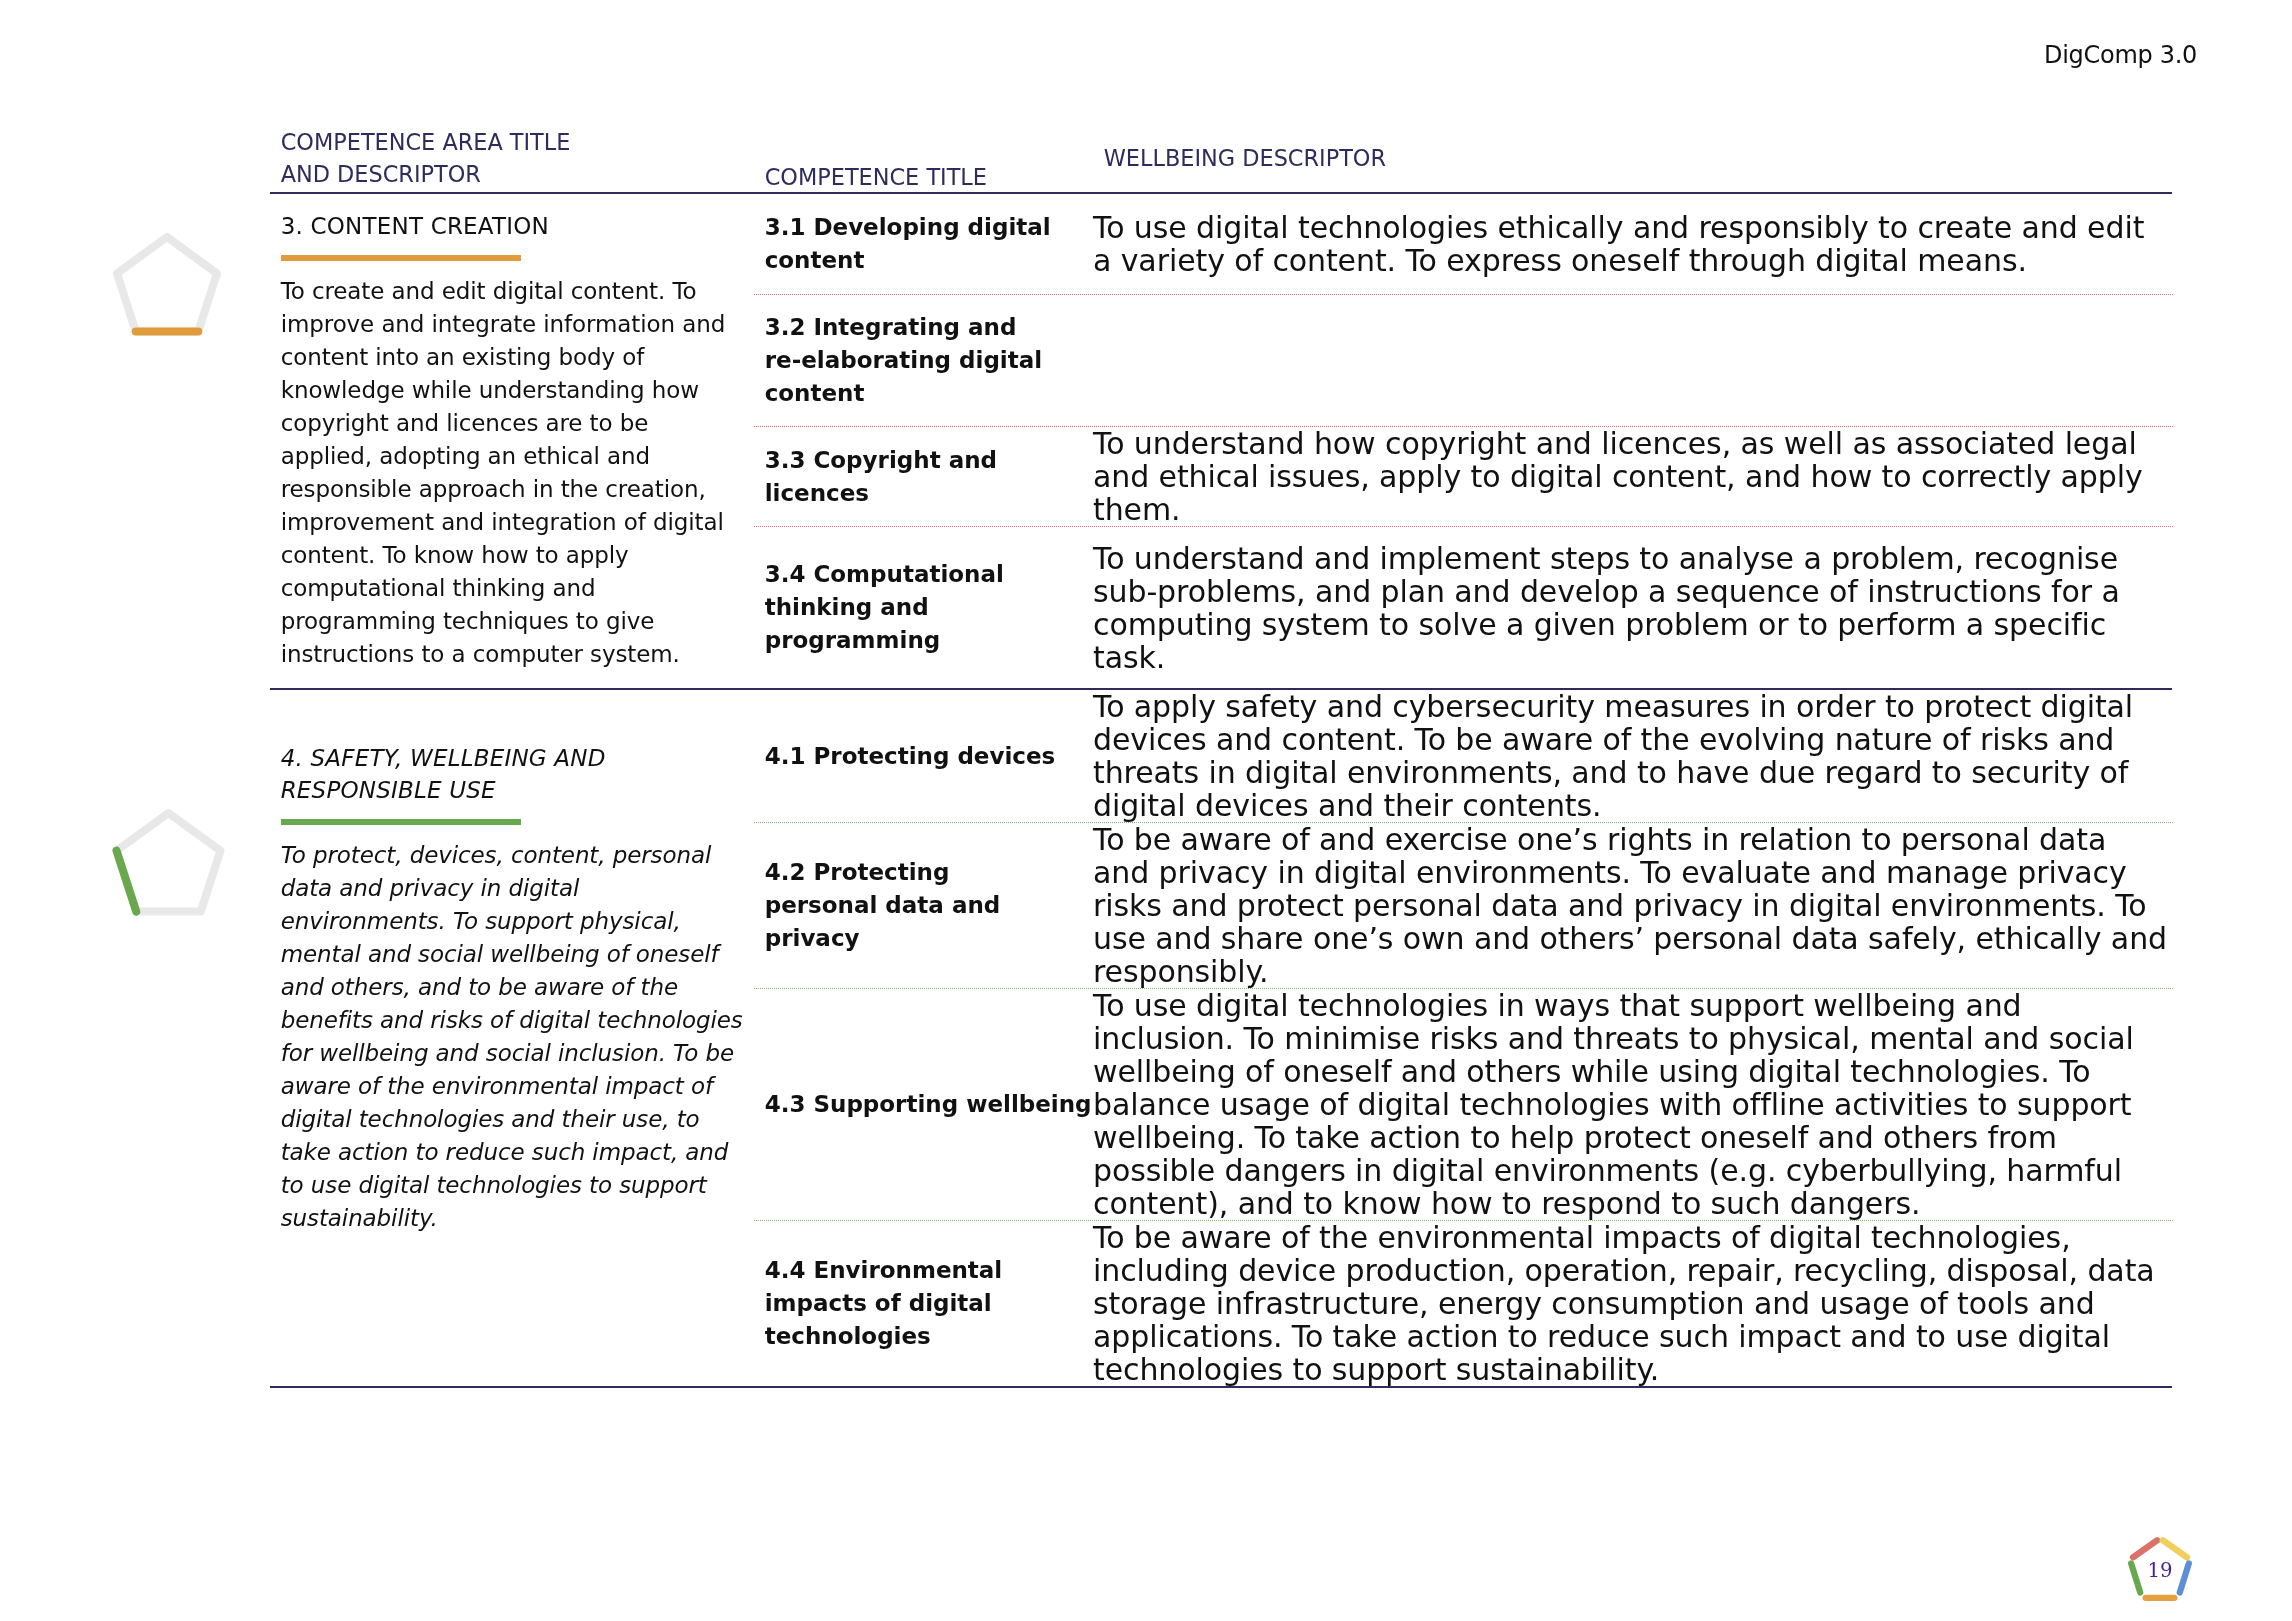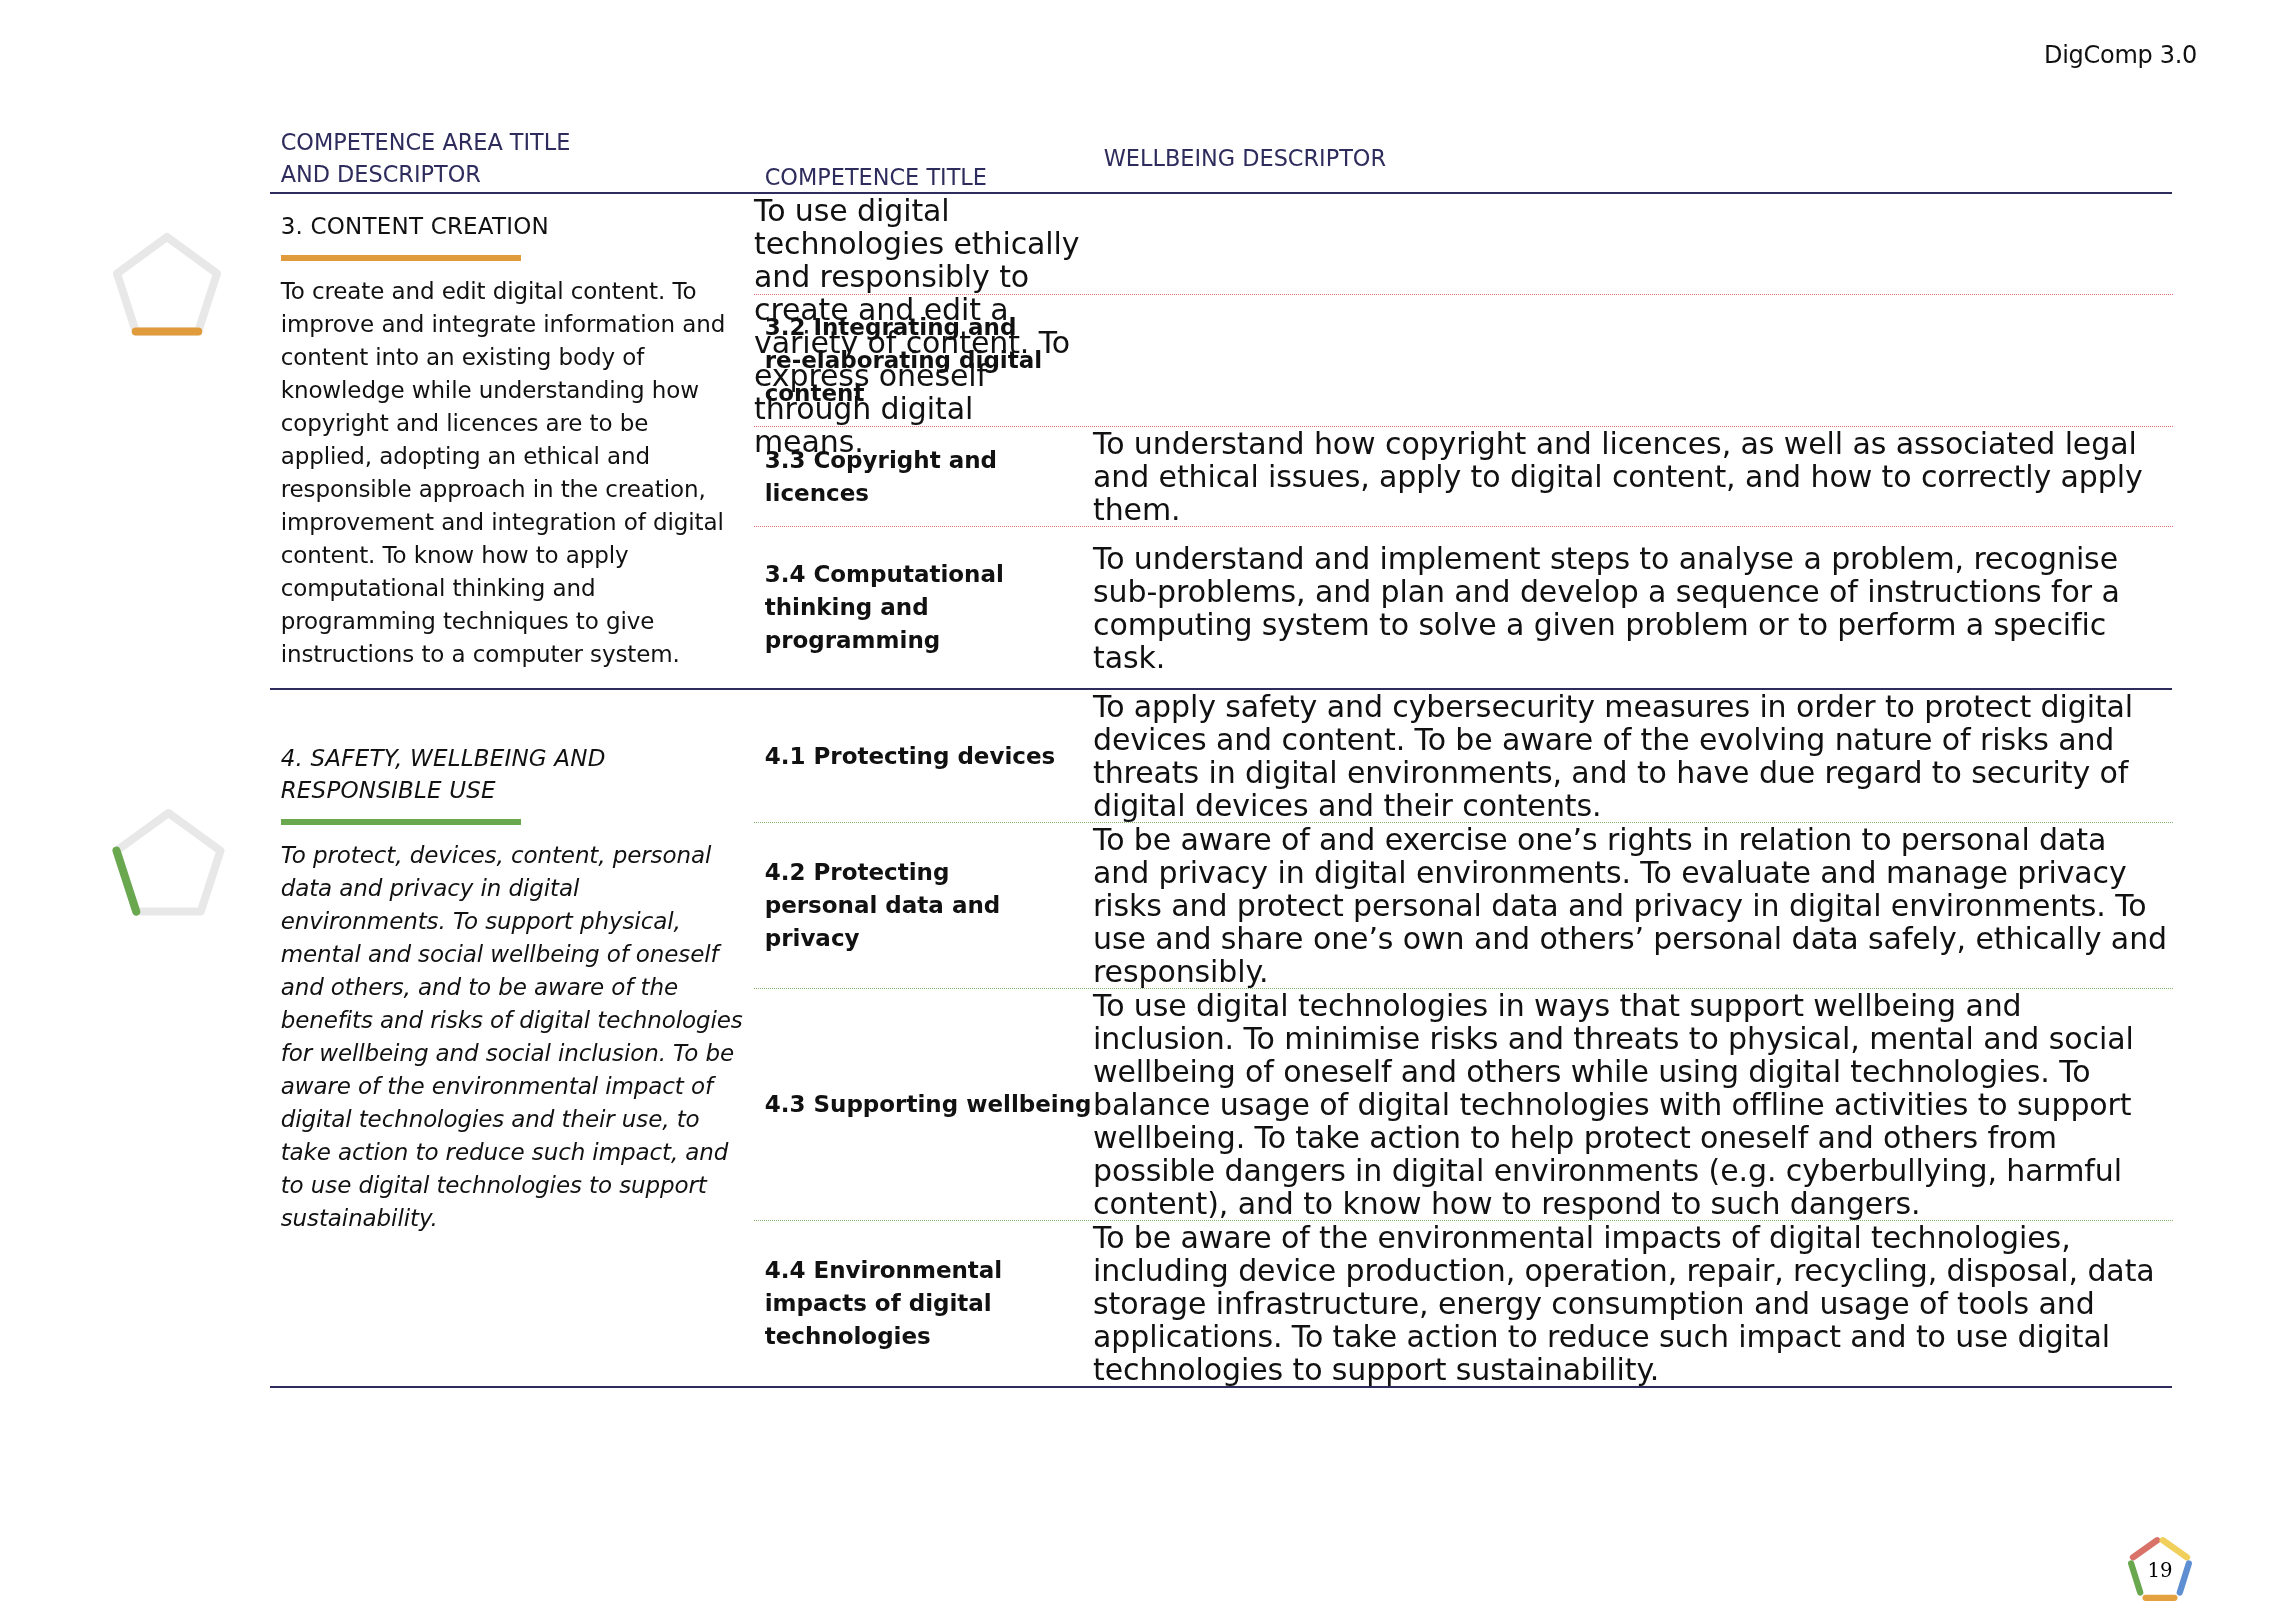--- a/index.html
+++ b/index.html
@@ -44,21 +44,21 @@
   }
   .row .cdesc {
     font-size: 30px; line-height: 33px; padding-left: 0px; padding-right: 3.6px;
     letter-spacing: -0.1px;
   }
   .pent { position: absolute; }
   .page-badge { position: absolute; left: 2124px; top: 1533px; width: 72px; height: 72px; }
   .page-num {
     position: absolute; left: 0; top: 0; width: 72px; height: 72px;
     display: flex; align-items: center; justify-content: center;
-    font-family: "DejaVu Serif", "Liberation Serif", serif; font-size: 19.7px; color: #000000;
+    font-family: "DejaVu Serif", "Liberation Serif", serif; font-size: 19.7px; color: #4c1d95;
     padding-top: 3.6px; box-sizing: border-box;
   }
 </style>
 </head>
 <body>
 
 <div class="doc-header">DigComp 3.0</div>
 
 <svg class="pent" style="left:106px; top:228px;" width="122" height="116" viewBox="0 0 136 130">
   <polygon points="68,10 124,51 103,116 33,116 12,51" fill="none" stroke="#e8e8e8" stroke-width="9" stroke-linejoin="round"></polygon>
@@ -78,20 +78,21 @@
   </div>
 
   <div class="section" style="--dot:#e07070;">
     <div class="area" style="padding-top:16px;">
       <div class="area-title">3. CONTENT CREATION</div>
       <div class="area-underline" style="background:#e09c3c;"></div>
       <div class="area-desc" style="width:466px;">To create and edit digital content. To improve and integrate information and content into an existing body of knowledge while understanding how copyright and licences are to be applied, adopting an ethical and responsible approach in the creation, improvement and integration of digital content. To know how to apply computational thinking and programming techniques to give instructions to a computer system.</div>
     </div>
     <div class="rows">
       <div class="row" style="height:100px;">
+        <div class="ctitle" style="width:287px;">3.1 Developing digital content</div>
         <div class="cdesc">To use digital technologies ethically and responsibly to create and edit a variety of content. To express oneself through digital means.</div>
       </div>
       <div class="row" style="height:131px;">
         <div class="ctitle" style="width:287px;">3.2 Integrating and re-elaborating digital content</div>
       </div>
       <div class="row" style="height:99px;">
         <div class="ctitle" style="width:251px;">3.3 Copyright and licences</div>
         <div class="cdesc">To understand how copyright and licences, as well as associated legal and ethical issues, apply to digital content, and how to correctly apply them.</div>
       </div>
       <div class="row" style="height:161px;">

